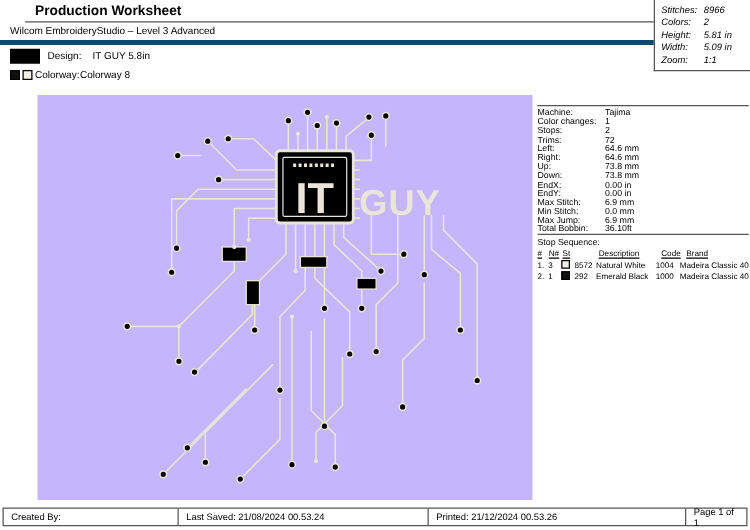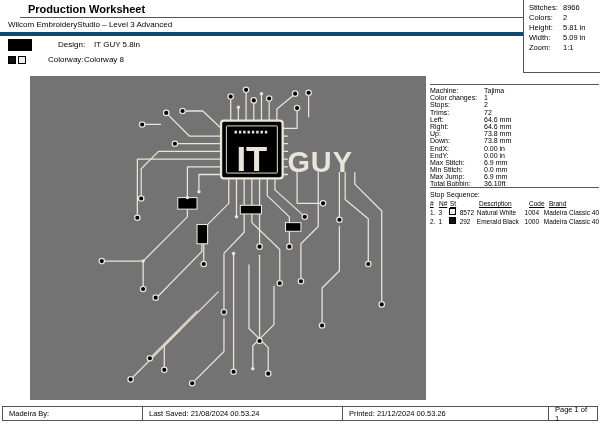--- a/index.html
+++ b/index.html
@@ -11,26 +11,26 @@
 
   
   .header-left { position:absolute; left:0; top:0; width:523px; }
   .title { font-size:11px; font-weight:bold; padding:3px 0 2px 8px; border-bottom:1px solid #555;margin-left:20px; }
   .subtitle { font-size:8px; padding:2px 0 3px 8px; border-bottom:4px solid #0c4a6e; }
   .meta { position:absolute; left:8px; top:37px; font-size:8px; }
   .design-row, .colorway-row { display:flex; align-items:center; height:15px; }
   .thumb { width:24px; height:12px; background:#000; display:inline-block; margin-right:6px; }
   .sw { width:8px; height:8px; display:inline-block; border:1px solid #000; margin-right:2px; }
   .sw:last-of-type { margin-right:6px; }
-  .lbl { width:36px; display:inline-block;margin-left:20px; }
-
-  
-  .stats { position:absolute; top:0; right:0; width:77px; height:73px;
+  .lbl { width:36px; display:inline-block; }
+
+  
+  .stats { position:absolute; top:0; right:0; width:77px; height:57px;
            border-left:1px solid #555; border-bottom:1px solid #555;
-           padding:3px 2px 0 5px; font-size:7.5px; }
+           padding:3px 2px 0 5px; font-size:7.5px;font-style:italic; }
   .stat-row { display:flex; height:10px; line-height:10px; }
   .s-l { width:34px; }
   .s-v { flex:1; }
 
   
   .art { position:absolute; left:30px; top:76px; width:396px; height:324px; background:#000; }
   .art svg { width:100%; height:100%; display:block; }
   .traces path, .pins path { stroke:#e9e5d8; stroke-width:1.3; fill:none; stroke-linecap:round; stroke-linejoin:round; }
   .pads .ring { fill:#000; stroke:#e9e5d8; stroke-width:1.3; }
   .pads .dot { fill:#e9e5d8; }
@@ -107,21 +107,21 @@
   <div class="stat-row">
       <span class="s-l">Width:</span>
       <span class="s-v">5.09 in</span>
     </div>
   <div class="stat-row">
       <span class="s-l">Zoom:</span>
       <span class="s-v">1:1</span>
     </div>
 </div>
 
-<div class="art" style="background: #737373; padding-left: 15px;">
+<div class="art" style="background: #c4b5fd; padding-left: 15px;">
   <svg viewBox="0 0 396 324">
     <g class="traces">
       <path d="M193 40 V18"></path>
         <path d="M201 40 V28"></path>
         <path d="M209 40 V10"></path>
       <path d="M217 40 V22"></path>
         <path d="M225 40 V14"></path>
         <path d="M233 40 V20"></path>
       <path d="M241 40 V28 L258 14"></path>
         <path d="M247 48 H262 V30"></path>
@@ -311,17 +311,17 @@
     <span class="c-n">1</span>
     <span class="c-sw"><span class="swatch" style="background: rgb(17, 17, 17);"></span></span>
     <span class="c-st">292</span>
     <span class="c-desc">Emerald Black</span>
     <span class="c-code">1000</span>
     <span class="c-brand">Madeira Classic 40</span>
   </div>
 </div>
 
 <div class="footer">
-  <div class="f-cell f-c1">Madeira By:</div>
+  <div class="f-cell f-c1">Created By:</div>
   <div class="f-cell f-c2">Last Saved: 21/08/2024 00.53.24</div>
   <div class="f-cell f-c3">Printed: 21/12/2024 00.53.26</div>
   <div class="f-cell f-c4">Page 1 of 1</div>
 </div>
 
 </body></html>

